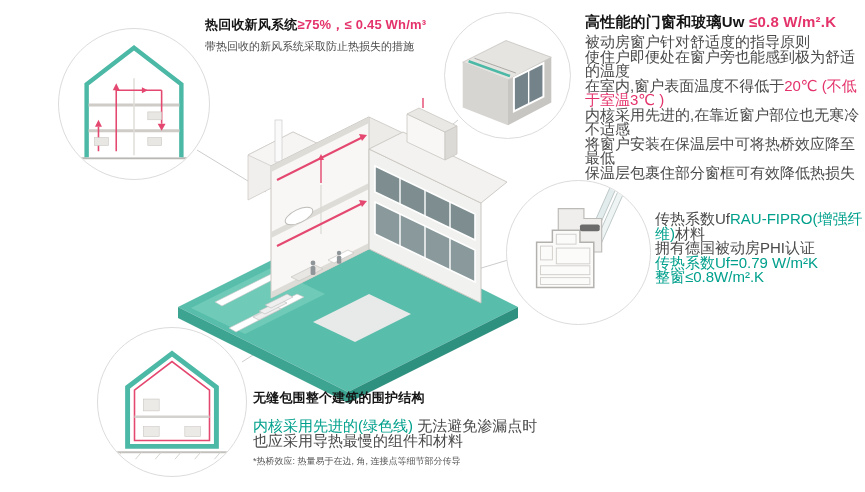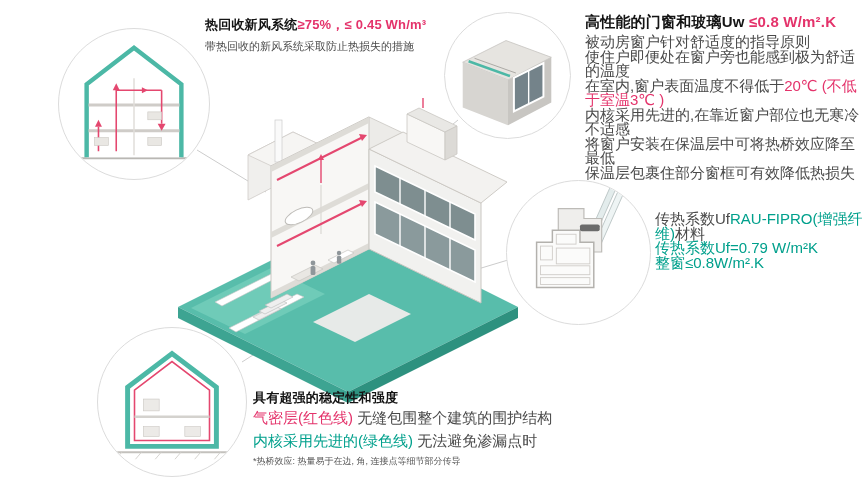--- a/index.html
+++ b/index.html
@@ -206,31 +206,30 @@
       <div class="ln">内核采用先进的,在靠近窗户部位也无寒冷不适感</div>
       <div class="ln">将窗户安装在保温层中可将热桥效应降至最低</div>
       <div class="ln">保温层包裹住部分窗框可有效降低热损失</div>
     </div>
   </div>
 
   <div class="tb" style="left:655px;top:212px;width:210px">
     <div class="ln">
       <span>传热系数Uf</span><span class="teal bold">RAU-FIPRO(增强纤维)</span><span>材料</span>
     </div>
+    <div class="ln">拥有德国被动房PHI认证</div>
     <div class="ln teal bold">传热系数Uf=0.79 W/m²K</div>
     <div class="ln teal bold">整窗≤0.8W/m².K</div>
   </div>
 
   <div class="tb" style="left:253px;top:389px;width:312px">
-    <div class="title">具有超强的稳定性和强度</div>
+    <div class="title">无缝包围整个建筑的围护结构</div>
     <div class="body">
-      <div class="ln">
-        <span class="red">气密层(红色线)</span><span> 无缝包围整个建筑的围护结构</span>
-      </div>
       <div class="gap"></div>
       <div class="ln">
         <span class="teal">内核采用先进的(绿色线)</span><span> 无法避免渗漏点时</span>
       </div>
+      <div class="ln">也应采用导热最慢的组件和材料</div>
       <div class="footnote">*热桥效应: 热量易于在边, 角, 连接点等细节部分传导</div>
     </div>
   </div>
 
 </div>
 
 </body></html>

